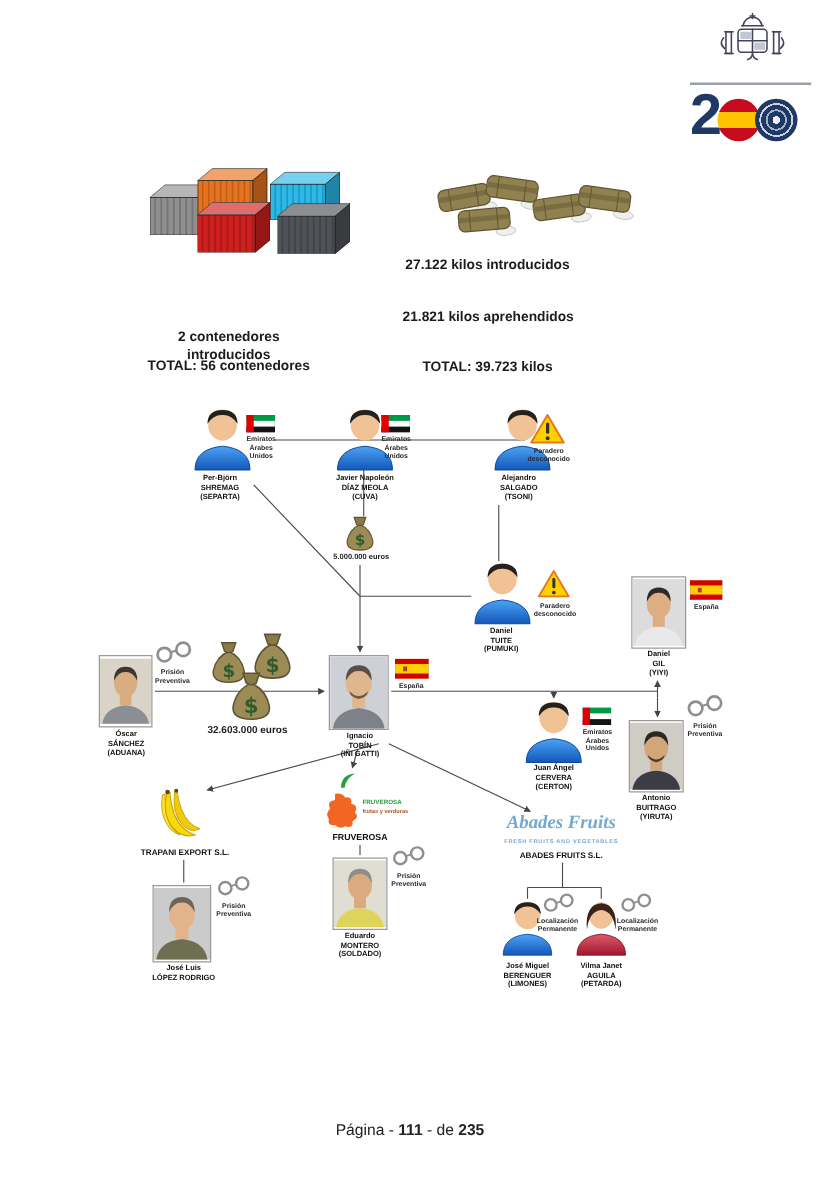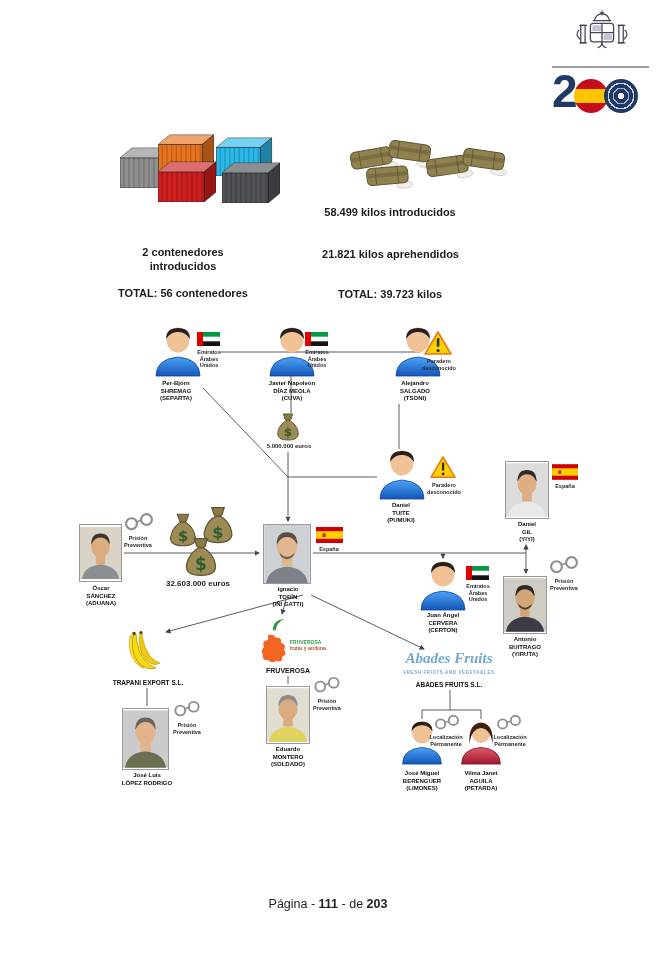--- a/index.html
+++ b/index.html
@@ -142,21 +142,21 @@
   <svg class="icon node" style="left:214px;top:136px;color:#2ab9e8" width="60" height="40" viewBox="0 0 58 42">
       <use href="#cont"></use>
     </svg>
   <svg class="icon node" style="left:158px;top:160px;color:#d01f1f" width="58" height="42" viewBox="0 0 58 42">
       <use href="#cont"></use>
     </svg>
   <svg class="icon node" style="left:222px;top:161px;color:#4f5257" width="58" height="42" viewBox="0 0 58 42">
       <use href="#cont"></use>
     </svg>
 
-  <div class="stat" style="left:108px;top:246px;width:150px">
+  <div class="stat" style="left:108px;top:264px;width:150px">
     <div>2 contenedores</div>
     <div>introducidos</div>
   </div>
   <div class="stat" style="left:93px;top:287px;width:180px">TOTAL: 56 contenedores</div>
 
   <svg class="icon node" style="left:350px;top:146px;transform:rotate(-10deg)" width="48" height="26" viewBox="0 0 48 26">
       <use href="#bale"></use>
     </svg>
   <svg class="icon node" style="left:388px;top:140px;transform:rotate(8deg)" width="48" height="26" viewBox="0 0 48 26">
       <use href="#bale"></use>
@@ -164,21 +164,21 @@
   <svg class="icon node" style="left:366px;top:164px;transform:rotate(-5deg)" width="48" height="26" viewBox="0 0 48 26">
       <use href="#bale"></use>
     </svg>
   <svg class="icon node" style="left:426px;top:154px;transform:rotate(-8deg)" width="48" height="26" viewBox="0 0 48 26">
       <use href="#bale"></use>
     </svg>
   <svg class="icon node" style="left:462px;top:148px;transform:rotate(8deg)" width="48" height="26" viewBox="0 0 48 26">
       <use href="#bale"></use>
     </svg>
 
-  <div class="stat" style="left:305px;top:206px;width:170px">58.499 kilos introducidos</div>
+  <div class="stat" style="left:305px;top:206px;width:170px">27.122 kilos introducidos</div>
   <div class="stat" style="left:303px;top:248px;width:175px">21.821 kilos aprehendidos</div>
   <div class="stat" style="left:315px;top:288px;width:150px">TOTAL: 39.723 kilos</div>
 
   <svg class="lines" width="656" height="954">
     <defs>
       <marker id="arr" markerWidth="7" markerHeight="7" refX="5" refY="3" orient="auto">
         <path d="M0,0 L6,3 L0,6 Z" fill="#444"></path>
       </marker>
     </defs>
     <g stroke="#4a4a4a" stroke-width="0.9" fill="none">
@@ -461,16 +461,16 @@
   <div class="nm node" style="left:445px;top:770px;width:72px">
     <div>Vilma Janet</div>
       <div>AGUILA</div>
       <div>(PETARDA)</div>
   </div>
 
   <div class="abs" style="left:178px;top:897px;width:300px;text-align:center;font-size:12.5px;color:#222">
     <span>Página -</span>
     <b>111</b>
     <span>- de</span>
-    <b>203</b>
+    <b>235</b>
   </div>
 
 </div>
 
 </body></html>

